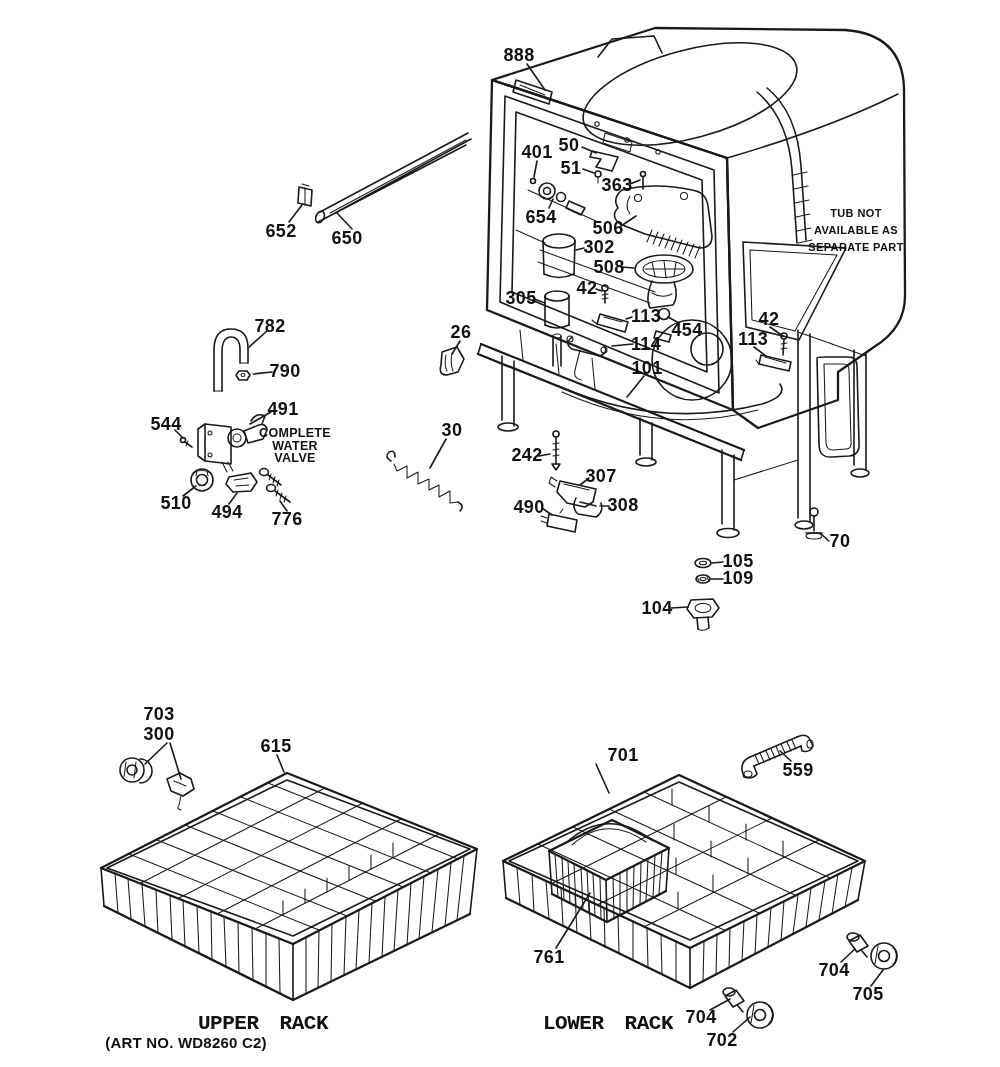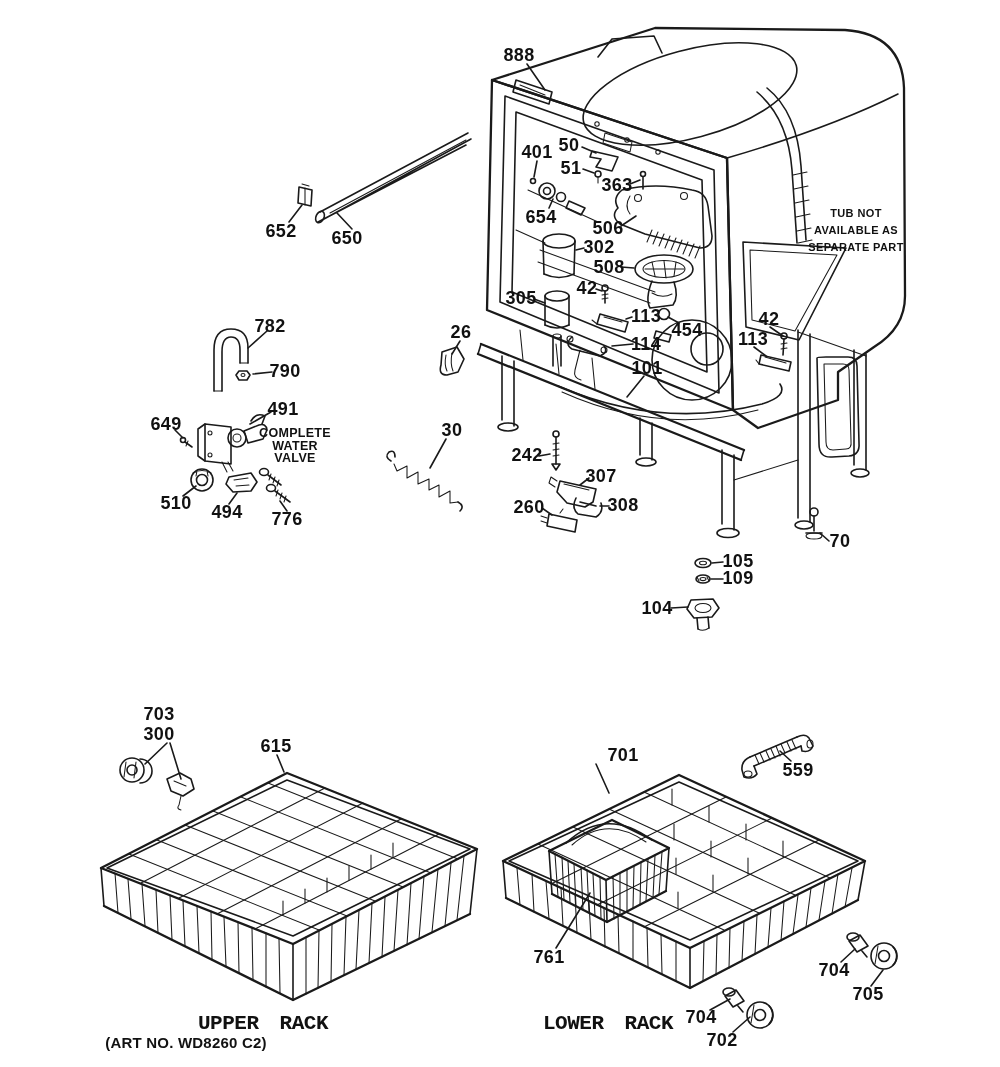--- a/index.html
+++ b/index.html
@@ -390,28 +390,28 @@
   <div class="pl" style="left:646px;top:316px">113</div>
   <div class="pl" style="left:687px;top:330px">454</div>
   <div class="pl" style="left:646px;top:344px">114</div>
   <div class="pl" style="left:647px;top:368px">101</div>
   <div class="pl" style="left:769px;top:319px">42</div>
   <div class="pl" style="left:753px;top:339px">113</div>
   <div class="pl" style="left:461px;top:332px">26</div>
   <div class="pl" style="left:270px;top:326px">782</div>
   <div class="pl" style="left:285px;top:371px">790</div>
   <div class="pl" style="left:283px;top:409px">491</div>
-  <div class="pl" style="left:166px;top:424px">649</div>
+  <div class="pl" style="left:166px;top:424px">544</div>
   <div class="pl" style="left:176px;top:503px">510</div>
   <div class="pl" style="left:227px;top:512px">494</div>
   <div class="pl" style="left:287px;top:519px">776</div>
   <div class="pl" style="left:452px;top:430px">30</div>
   <div class="pl" style="left:527px;top:455px">242</div>
   <div class="pl" style="left:601px;top:476px">307</div>
-  <div class="pl" style="left:529px;top:507px">260</div>
+  <div class="pl" style="left:529px;top:507px">490</div>
   <div class="pl" style="left:623px;top:505px">308</div>
   <div class="pl" style="left:840px;top:541px">70</div>
   <div class="pl" style="left:738px;top:561px">105</div>
   <div class="pl" style="left:738px;top:578px">109</div>
   <div class="pl" style="left:657px;top:608px">104</div>
   <div class="pl" style="left:159px;top:714px">703</div>
   <div class="pl" style="left:159px;top:734px">300</div>
   <div class="pl" style="left:276px;top:746px">615</div>
   <div class="pl" style="left:623px;top:755px">701</div>
   <div class="pl" style="left:798px;top:770px">559</div>

